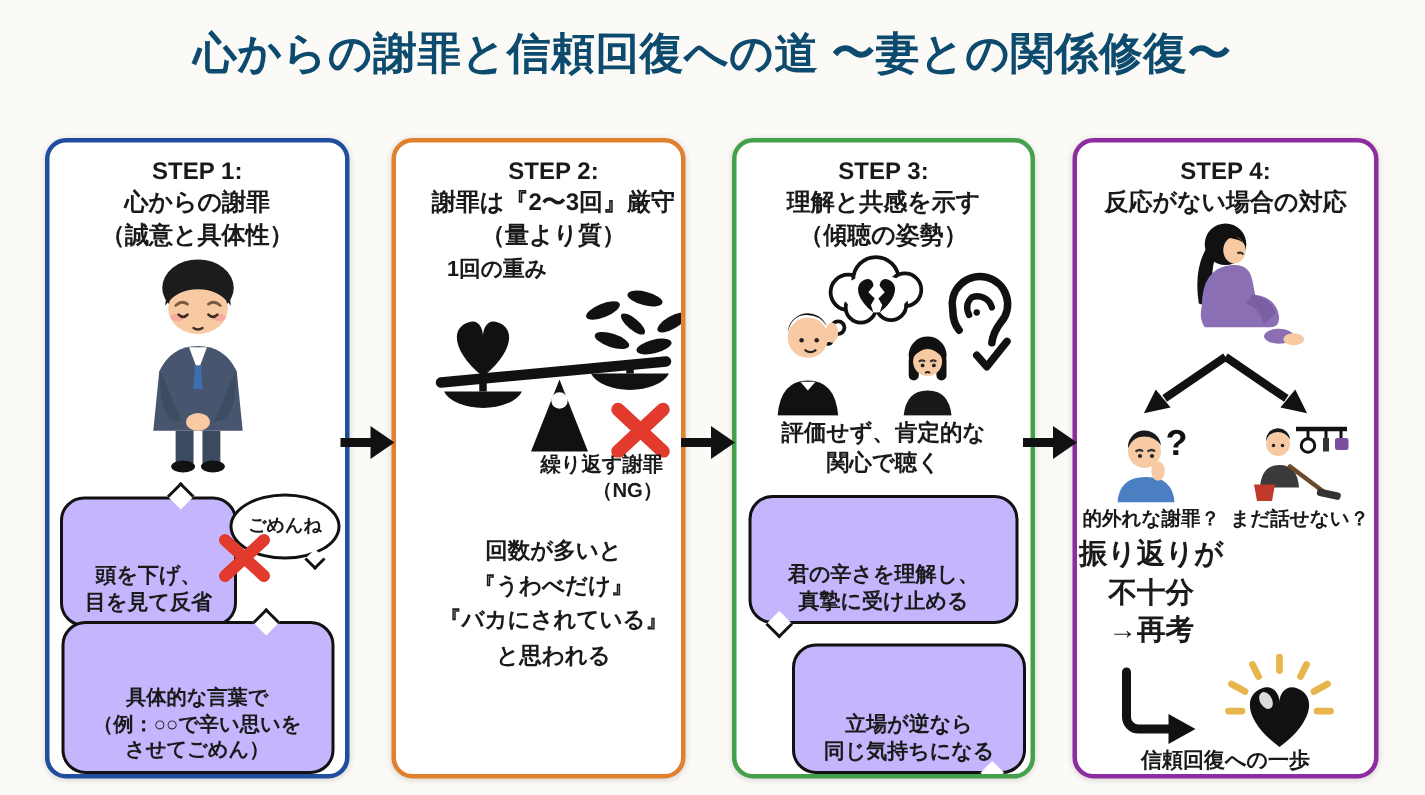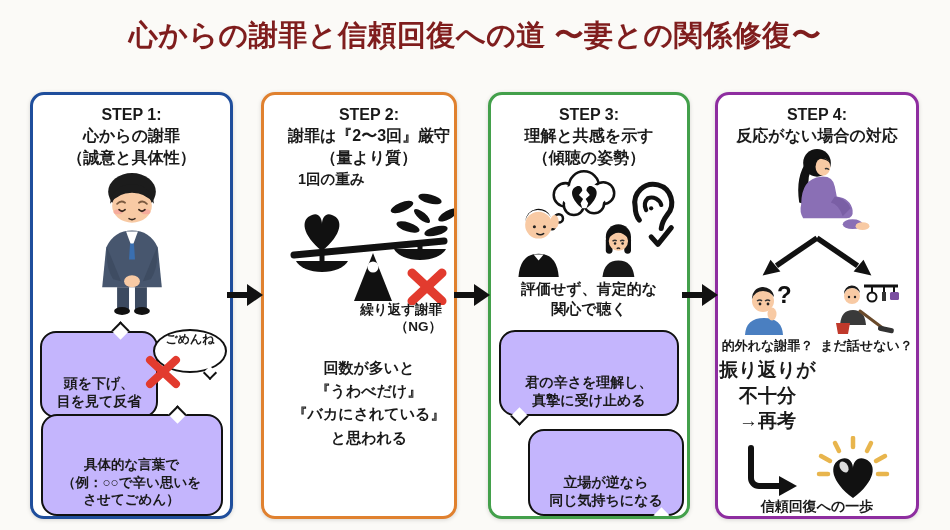--- a/index.html
+++ b/index.html
@@ -7,21 +7,21 @@
   body {
     background:#fbfaf7;
     font-family:"Liberation Sans","DejaVu Sans",sans-serif;
     color:#1a1a1a;
     position:relative;
     font-weight:700;
   }
   .pre { white-space:pre-line; }
   #title {
     position:absolute; top:16px; left:0; width:950px;
-    text-align:center; font-size:29px; font-weight:700; color:#7f1d1d;
+    text-align:center; font-size:29px; font-weight:700; color:#0c4a6e;
     letter-spacing:0.5px;
   }
   .box {
     position:absolute; top:92px; height:427px;
     background:#fff; border:3px solid #333; border-radius:14px;
     box-shadow:0 1px 4px rgba(0,0,0,.15);
     display:flex; flex-direction:column; align-items:center;
     overflow:hidden;
   }
   #box1 { left:30px;  width:203px; }
@@ -47,21 +47,21 @@
   }
   .tail-up   { top:-8.5px;    border-top:2.5px solid #111;    border-left:2.5px solid #111; }
   .tail-down { bottom:-8.5px; border-bottom:2.5px solid #111; border-right:2.5px solid #111; }
 
   
   .s1-bubrow { position:relative; width:100%; height:82px; margin-top:4px; }
   .s1-bow { position:absolute; left:7px; top:10px; width:118px; font-size:14px; }
   .s1-gomen {
     position:absolute; right:3px; top:8px; width:74px; height:44px;
     border:2.5px solid #111; border-radius:50%; background:#fff;
-    display:flex; align-items:flex-start; justify-content:center;
+    display:flex; align-items:center; justify-content:center;
     font-size:12px;
   }
   .s1-gomen .tail-down { bottom:-7px; right:10px; width:10px; height:10px; }
   .s1-x { position:absolute; right:48px; top:34px; }
   .s1-concrete { width:182px; font-size:13.5px; margin-top:12px; }
 
   
   .s2-weight { width:100%; padding-left:14px; font-size:14.5px; margin-top:2px; }
   .s2-ng { width:100%; padding-right:12px; text-align:right; font-size:13.5px; line-height:1.3; margin-top:-4px; }
   .s2-body { margin-top:20px; text-align:center; font-size:15px; line-height:1.55; }

